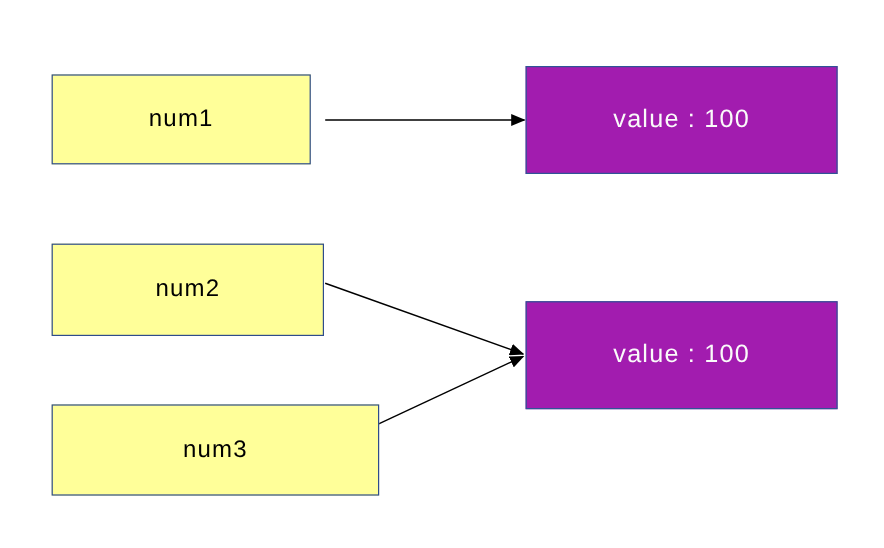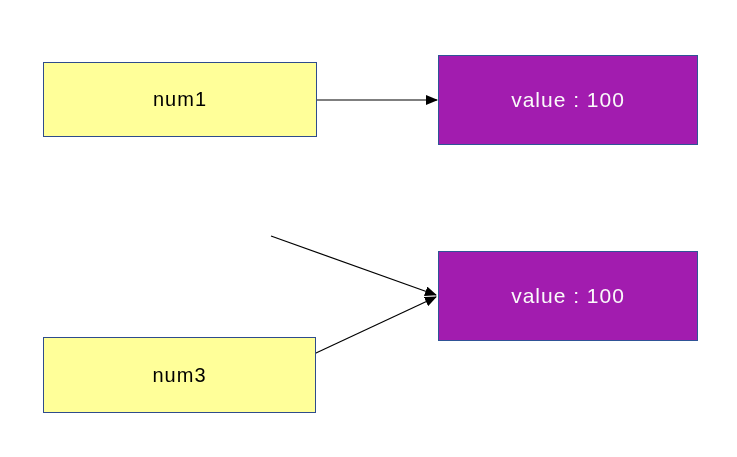--- a/index.html
+++ b/index.html
@@ -38,21 +38,21 @@
     font-size: 20px;
     letter-spacing: 1px;
   }
   .value-box {
     background: #a21caf;
     border: 1.5px solid #2f5496;
     color: #fafafa;
     font-size: 21px;
     letter-spacing: 1px;
   }
-  .var-num1 { left: 43px;  top: 62px;  width: 274px; height: 75px; }
+  .var-num1 { left: 43px;  top: 62px;  width: 216px; height: 75px; }
   .var-num2 { left: 43px;  top: 203px; width: 227px; height: 77px; }
   .var-num3 { left: 43px;  top: 337px; width: 273px; height: 76px; }
   .value-1  { left: 438px; top: 55px;  width: 260px; height: 90px; }
   .value-2  { left: 438px; top: 251px; width: 260px; height: 90px; }
 </style>
 </head>
 <body>
 
 <div class="canvas">
 
@@ -64,20 +64,23 @@
     </defs>
     <line x1="271" y1="100" x2="437" y2="100" stroke="#000000" stroke-width="1.2" marker-end="url(#arrowhead)"></line>
     <line x1="271" y1="236" x2="436" y2="295" stroke="#000000" stroke-width="1.2" marker-end="url(#arrowhead)"></line>
     <line x1="271" y1="374" x2="436" y2="297" stroke="#000000" stroke-width="1.2" marker-end="url(#arrowhead)"></line>
   </svg>
 
   <div class="box var-box var-num1">
     <span>num1</span>
   </div>
 
+  <div class="box var-box var-num2">
+    <span>num2</span>
+  </div>
 
   <div class="box var-box var-num3">
     <span>num3</span>
   </div>
 
   <div class="box value-box value-1">
     <span>value : 100</span>
   </div>
 
   <div class="box value-box value-2">

